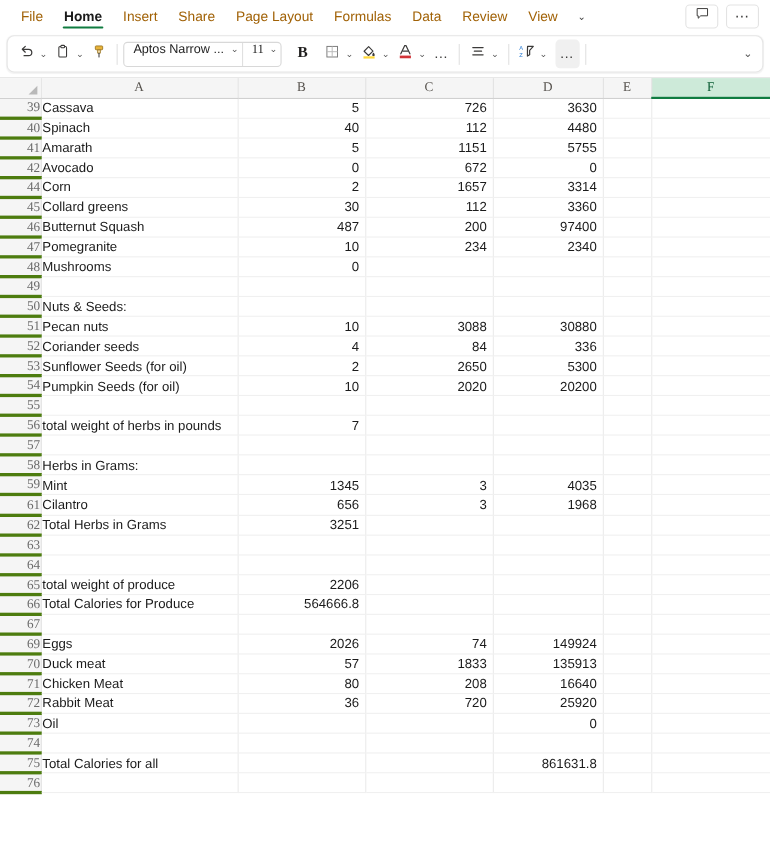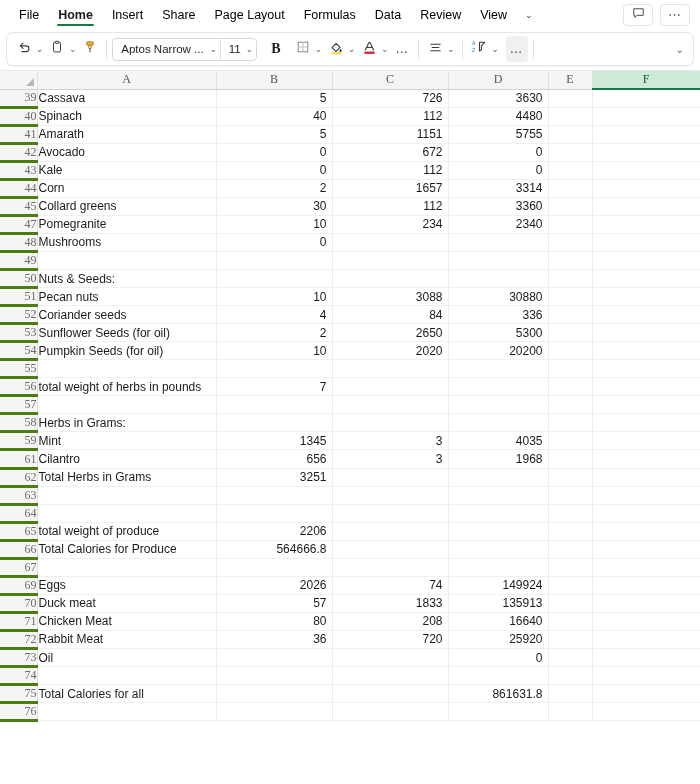--- a/index.html
+++ b/index.html
@@ -14,21 +14,21 @@
   .tabbar {
     height: 30px;
     display: flex;
     align-items: center;
     padding: 0 8px 0 10px;
     background: #ffffff;
     position: relative;
   }
   .tab {
     font-size: 12.5px;
-    color: #000000;
+    color: #a16207;
     padding: 4px 9px 5px 9px;
     margin-right: 1px;
     border-radius: 3px;
     white-space: nowrap;
     position: relative;
     cursor: default;
   }
   .tab.active { font-weight: bold; color: #1b1b1b; }
   .tab.active::after {
     content: "";
@@ -75,34 +75,34 @@
     display: flex; align-items: center; justify-content: center;
     height: 26px; min-width: 22px;
     padding: 0 3px;
     border-radius: 4px;
     color: #3b3a39;
   }
   .tb-item.pressed { background: #f0f0f0; }
   .chev { font-size: 8.5px; color: #555; padding: 0 3px 0 1px; }
   .sep { width: 1px; height: 19px; background: #e2e2e2; margin: 0 5px; }
   .combo {
-    display: flex; align-items: center;
+    display: flex; align-items: flex-start;
     height: 23px;
     border: 1px solid #d8d8d8;
     border-radius: 4px;
     background: #fff;
     overflow: hidden;
   }
   .combo .cval {
     font-size: 11.5px; color: #242424;
     padding: 0 5px 0 8px;
     white-space: nowrap;
   }
   .combo .cdiv { width: 1px; height: 23px; background: #e0e0e0; }
-  .combo .csmall { font-size: 11.5px; color: #242424; padding: 0 4px 0 8px; }
+  .combo .csmall { font-size: 11.5px; color: #242424; padding: 0 4px 0 8px; font-family: Liberation Serif, serif; }
   .bold-b { font-size: 14px; font-weight: bold; color: #201f1e; font-family: "Liberation Serif", serif; }
   .ellipsis { letter-spacing: 1px; font-size: 13px; color: #3b3a39; line-height: 10px; }
   .tb-right { margin-left: auto; display: flex; align-items: center; }
 
   
   .grid {
     position: relative;
     width: 700px;
     height: 714px;
     overflow: hidden;
@@ -382,47 +382,47 @@
         <tr>
           <td class="rownum">42</td>
           <td class="cell a">Avocado</td>
           <td class="cell num">0</td>
           <td class="cell num">672</td>
           <td class="cell num">0</td>
           <td class="cell"></td>
           <td class="cell selcol"></td>
         </tr>
         <tr>
-          <td class="rownum">43</td>
-          <td class="cell a">Kale</td>
-          <td class="cell num">0</td>
-          <td class="cell num">112</td>
-          <td class="cell num">0</td>
-          <td class="cell"></td>
-          <td class="cell selcol"></td>
-        </tr>
-        <tr>
           <td class="rownum">44</td>
           <td class="cell a">Corn</td>
           <td class="cell num">2</td>
           <td class="cell num">1657</td>
           <td class="cell num">3314</td>
           <td class="cell"></td>
           <td class="cell selcol"></td>
         </tr>
         <tr>
           <td class="rownum">45</td>
           <td class="cell a">Collard greens</td>
           <td class="cell num">30</td>
           <td class="cell num">112</td>
           <td class="cell num">3360</td>
           <td class="cell"></td>
           <td class="cell selcol"></td>
         </tr>
         <tr>
+          <td class="rownum">46</td>
+          <td class="cell a">Butternut Squash</td>
+          <td class="cell num">487</td>
+          <td class="cell num">200</td>
+          <td class="cell num">97400</td>
+          <td class="cell"></td>
+          <td class="cell selcol"></td>
+        </tr>
+        <tr>
           <td class="rownum">47</td>
           <td class="cell a">Pomegranite</td>
           <td class="cell num">10</td>
           <td class="cell num">234</td>
           <td class="cell num">2340</td>
           <td class="cell"></td>
           <td class="cell selcol"></td>
         </tr>
         <tr>
           <td class="rownum">48</td>

